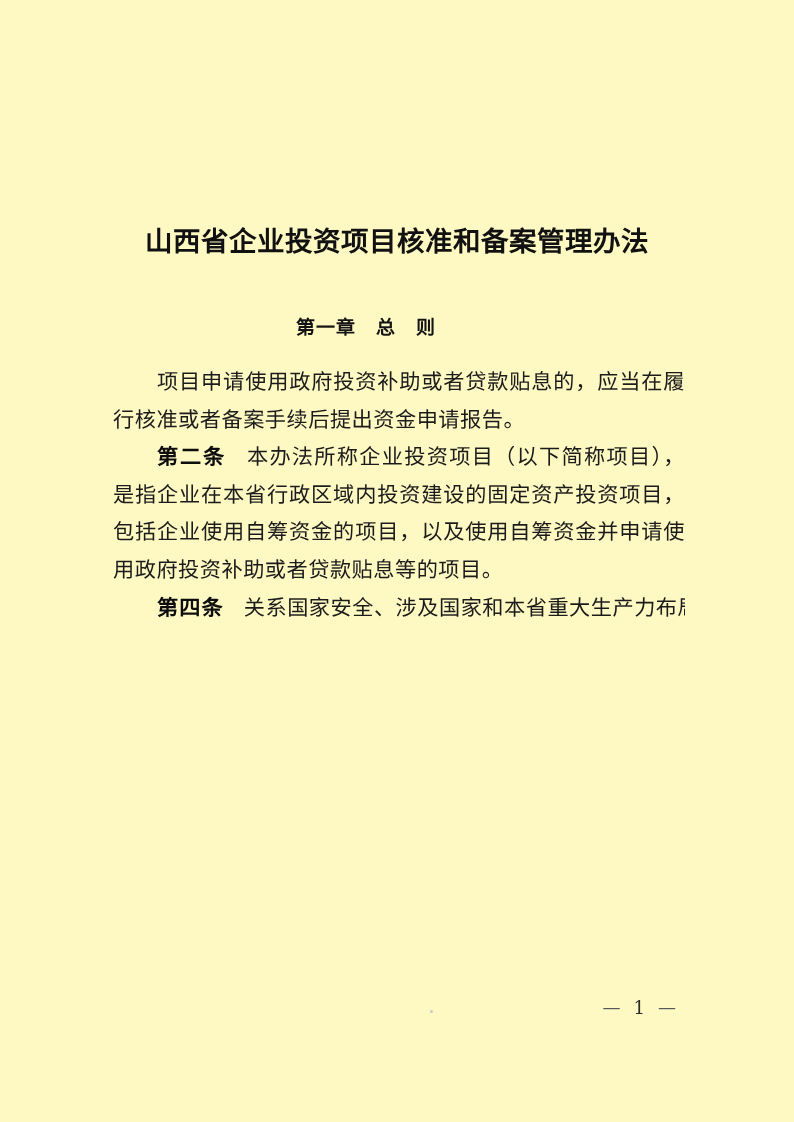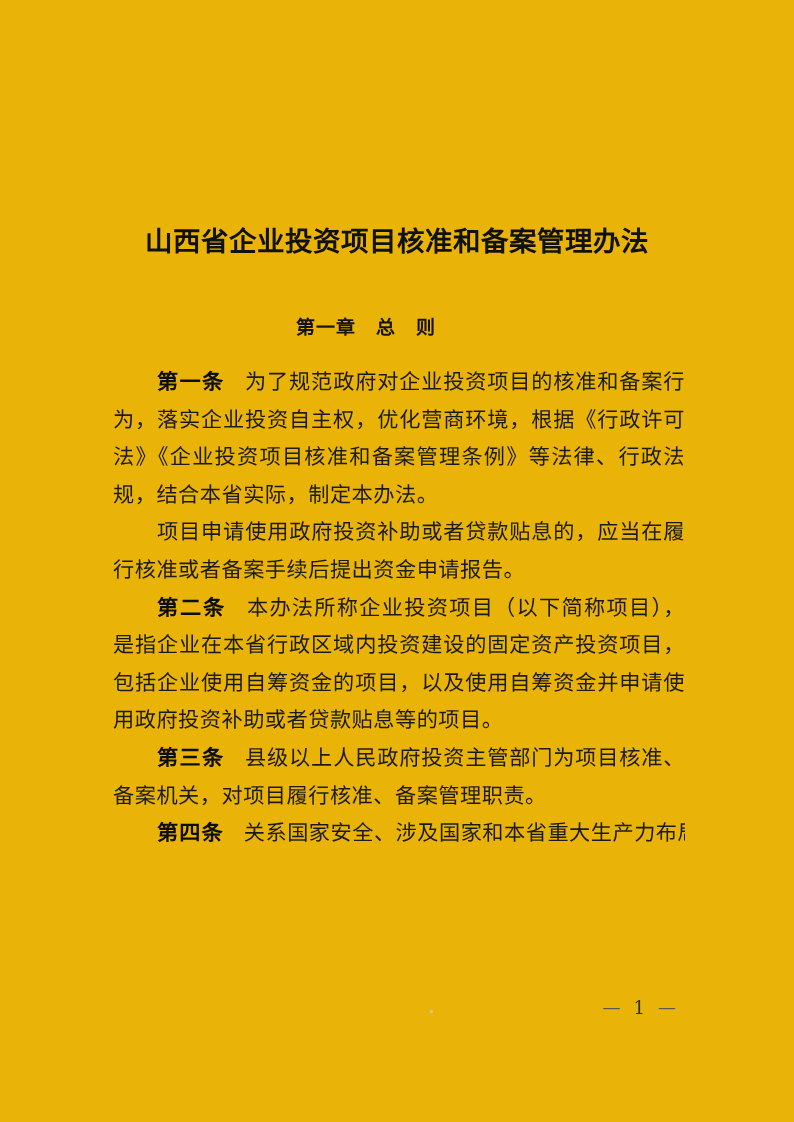--- a/index.html
+++ b/index.html
@@ -14,21 +14,21 @@
     position: relative;
     overflow: hidden;
     font-family: "DejaVu Serif", "Liberation Serif", serif;
     color: #1a1a1a;
     -webkit-font-smoothing: antialiased;
   }
 
   .page {
     position: absolute;
     inset: 0;
-    background: #eab308;
+    background: #fef9c3;
   }
 
   
   .doc-title {
     position: absolute;
     top: 203px;
     left: 0;
     width: 794px;
     text-align: center;
     font-size: 27.5px;
@@ -138,35 +138,29 @@
 <body>
 
 <div class="page">
 
   <h1 class="doc-title">山西省企业投资项目核准和备案管理办法</h1>
 
   <h2 class="chapter-heading">第一章　总　则</h2>
 
   <div class="body-text">
 
-    <p class="para indent">
-      <span class="article-label">第一条</span><span class="gap"></span><span>为了规范政府对企业投资项目的核准和备案行为，落实企业投资自主权，优化营商环境，根据《行政许可法》《企业投资项目核准和备案管理条例》等法律、行政法规，结合本省实际，制定本办法。</span>
-    </p>
 
     <p class="para indent">
       <span>项目申请使用政府投资补助或者贷款贴息的，应当在履行核准或者备案手续后提出资金申请报告。</span>
     </p>
 
     <p class="para indent">
       <span class="article-label">第二条</span><span class="gap"></span><span>本办法所称企业投资项目（以下简称项目），是指企业在本省行政区域内投资建设的固定资产投资项目，包括企业使用自筹资金的项目，以及使用自筹资金并申请使用政府投资补助或者贷款贴息等的项目。</span>
     </p>
 
-    <p class="para indent">
-      <span class="article-label">第三条</span><span class="gap"></span><span>县级以上人民政府投资主管部门为项目核准、备案机关，对项目履行核准、备案管理职责。</span>
-    </p>
 
 
     <p class="para indent clipped">
       <span class="article-label">第四条</span><span class="gap"></span><span>关系国家安全、涉及国家和本省重大生产力布局、战</span>
     </p>
 
   </div>
 
   <div class="scan-dot"></div>
 

